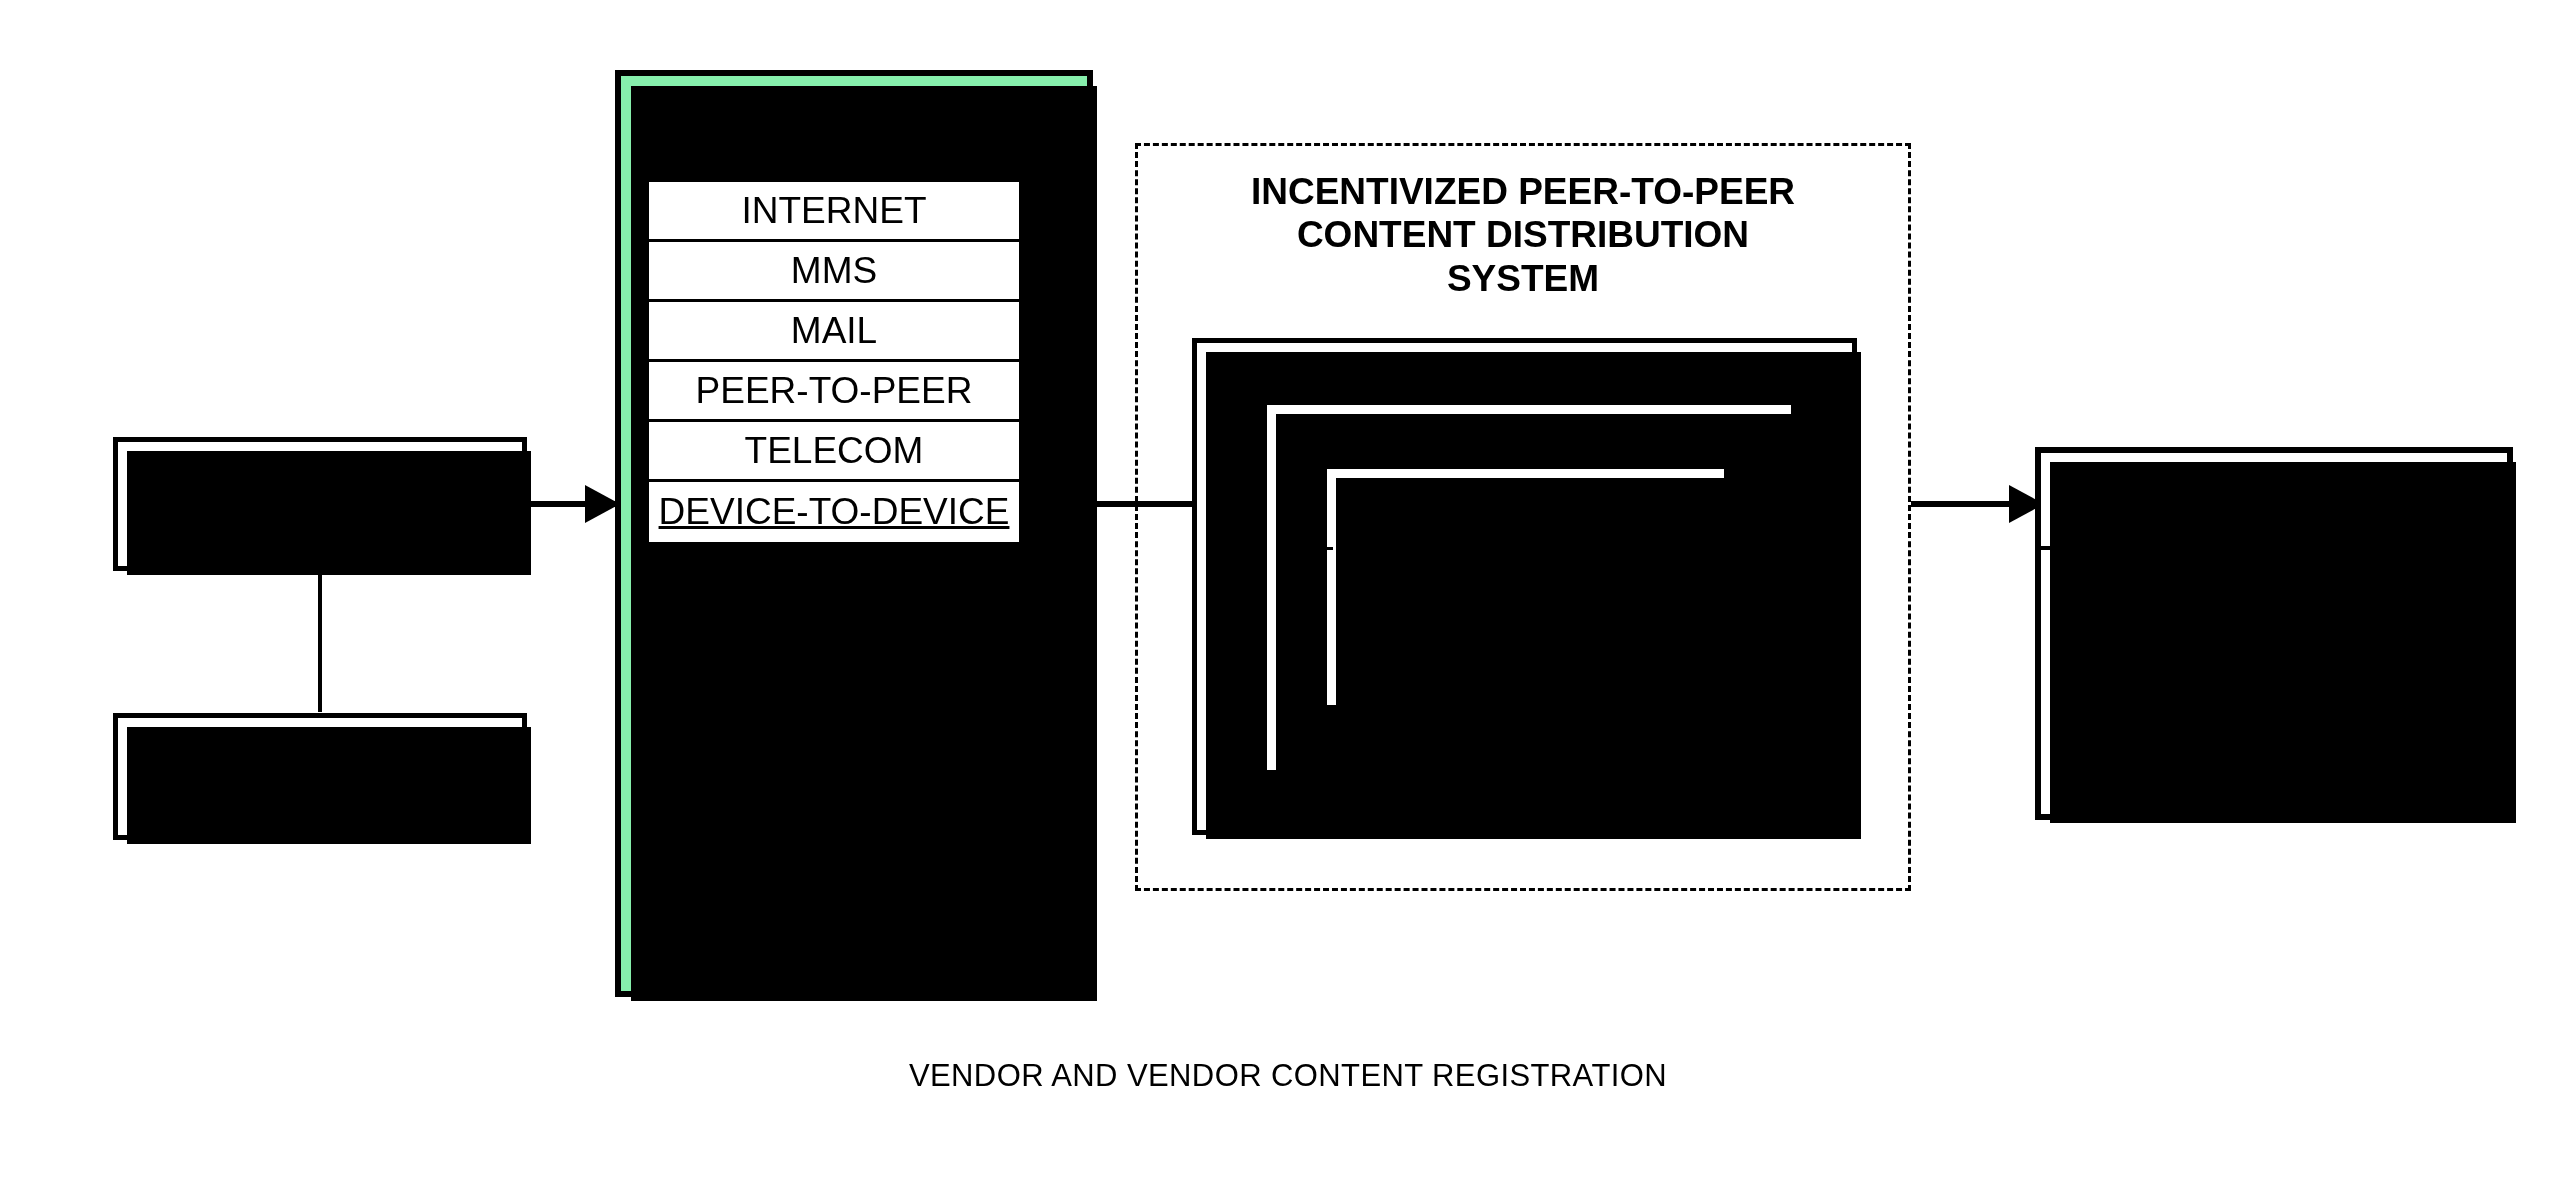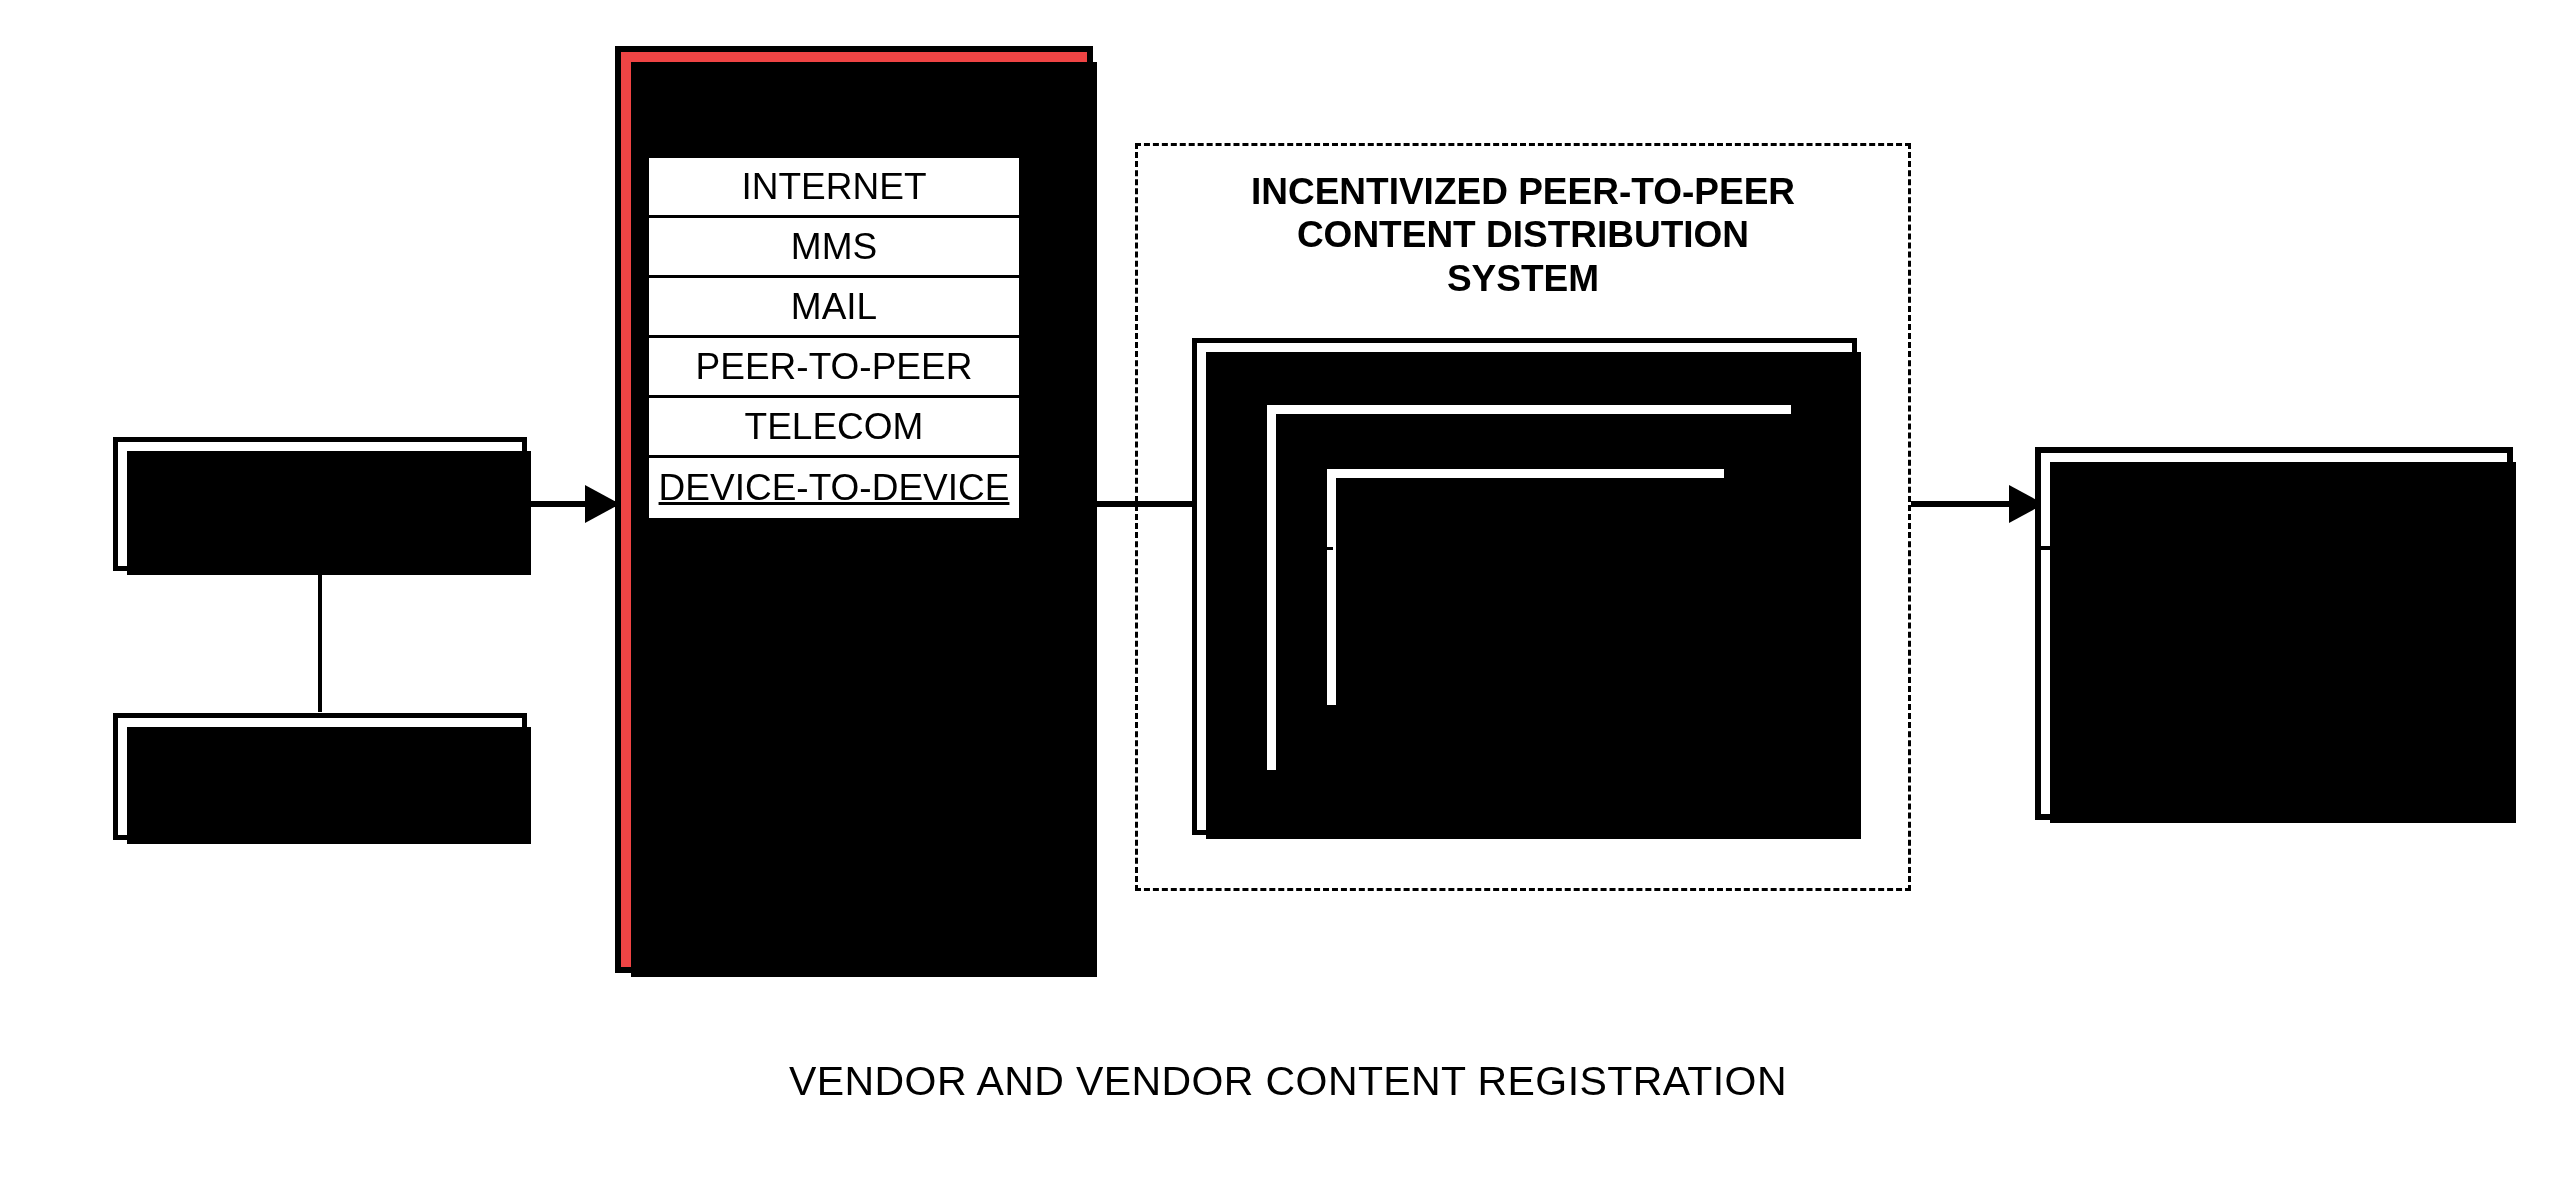--- a/index.html
+++ b/index.html
@@ -58,22 +58,23 @@
     box-sizing: border-box;
     border: 3.5px dashed #000000;
     background: transparent;
   }
 
   
   #comm-outer {
     position: absolute;
     box-sizing: border-box;
     border: 6.2px solid #000000;
-    background: #ef4444;
+    background: #86efac;
     z-index: 1;
+    margin-top: 24px;
   }
   #comm-outer::after {
     content: "";
     position: absolute;
     left: 9.7px;
     top: 9.7px;
     width: 100%;
     height: 100%;
     background: #000000;
     z-index: -1;
@@ -248,21 +249,21 @@
     border-bottom: 19.5px solid transparent;
     border-left: 35px solid #000000;
   }
 
   
   #caption {
     position: absolute;
     left: 0; right: 0;
     top: 1058px;
     text-align: center;
-    font-size: 41px;
+    font-size: 31px;
     letter-spacing: 0.4px;
     white-space: nowrap;
   }
 </style>
 </head>
 <body>
 
 <div id="canvas">
 
   <div class="box shadow3d f-44" id="creator-box" style="left:113px; top:437px; width:414px; height:134px;">

